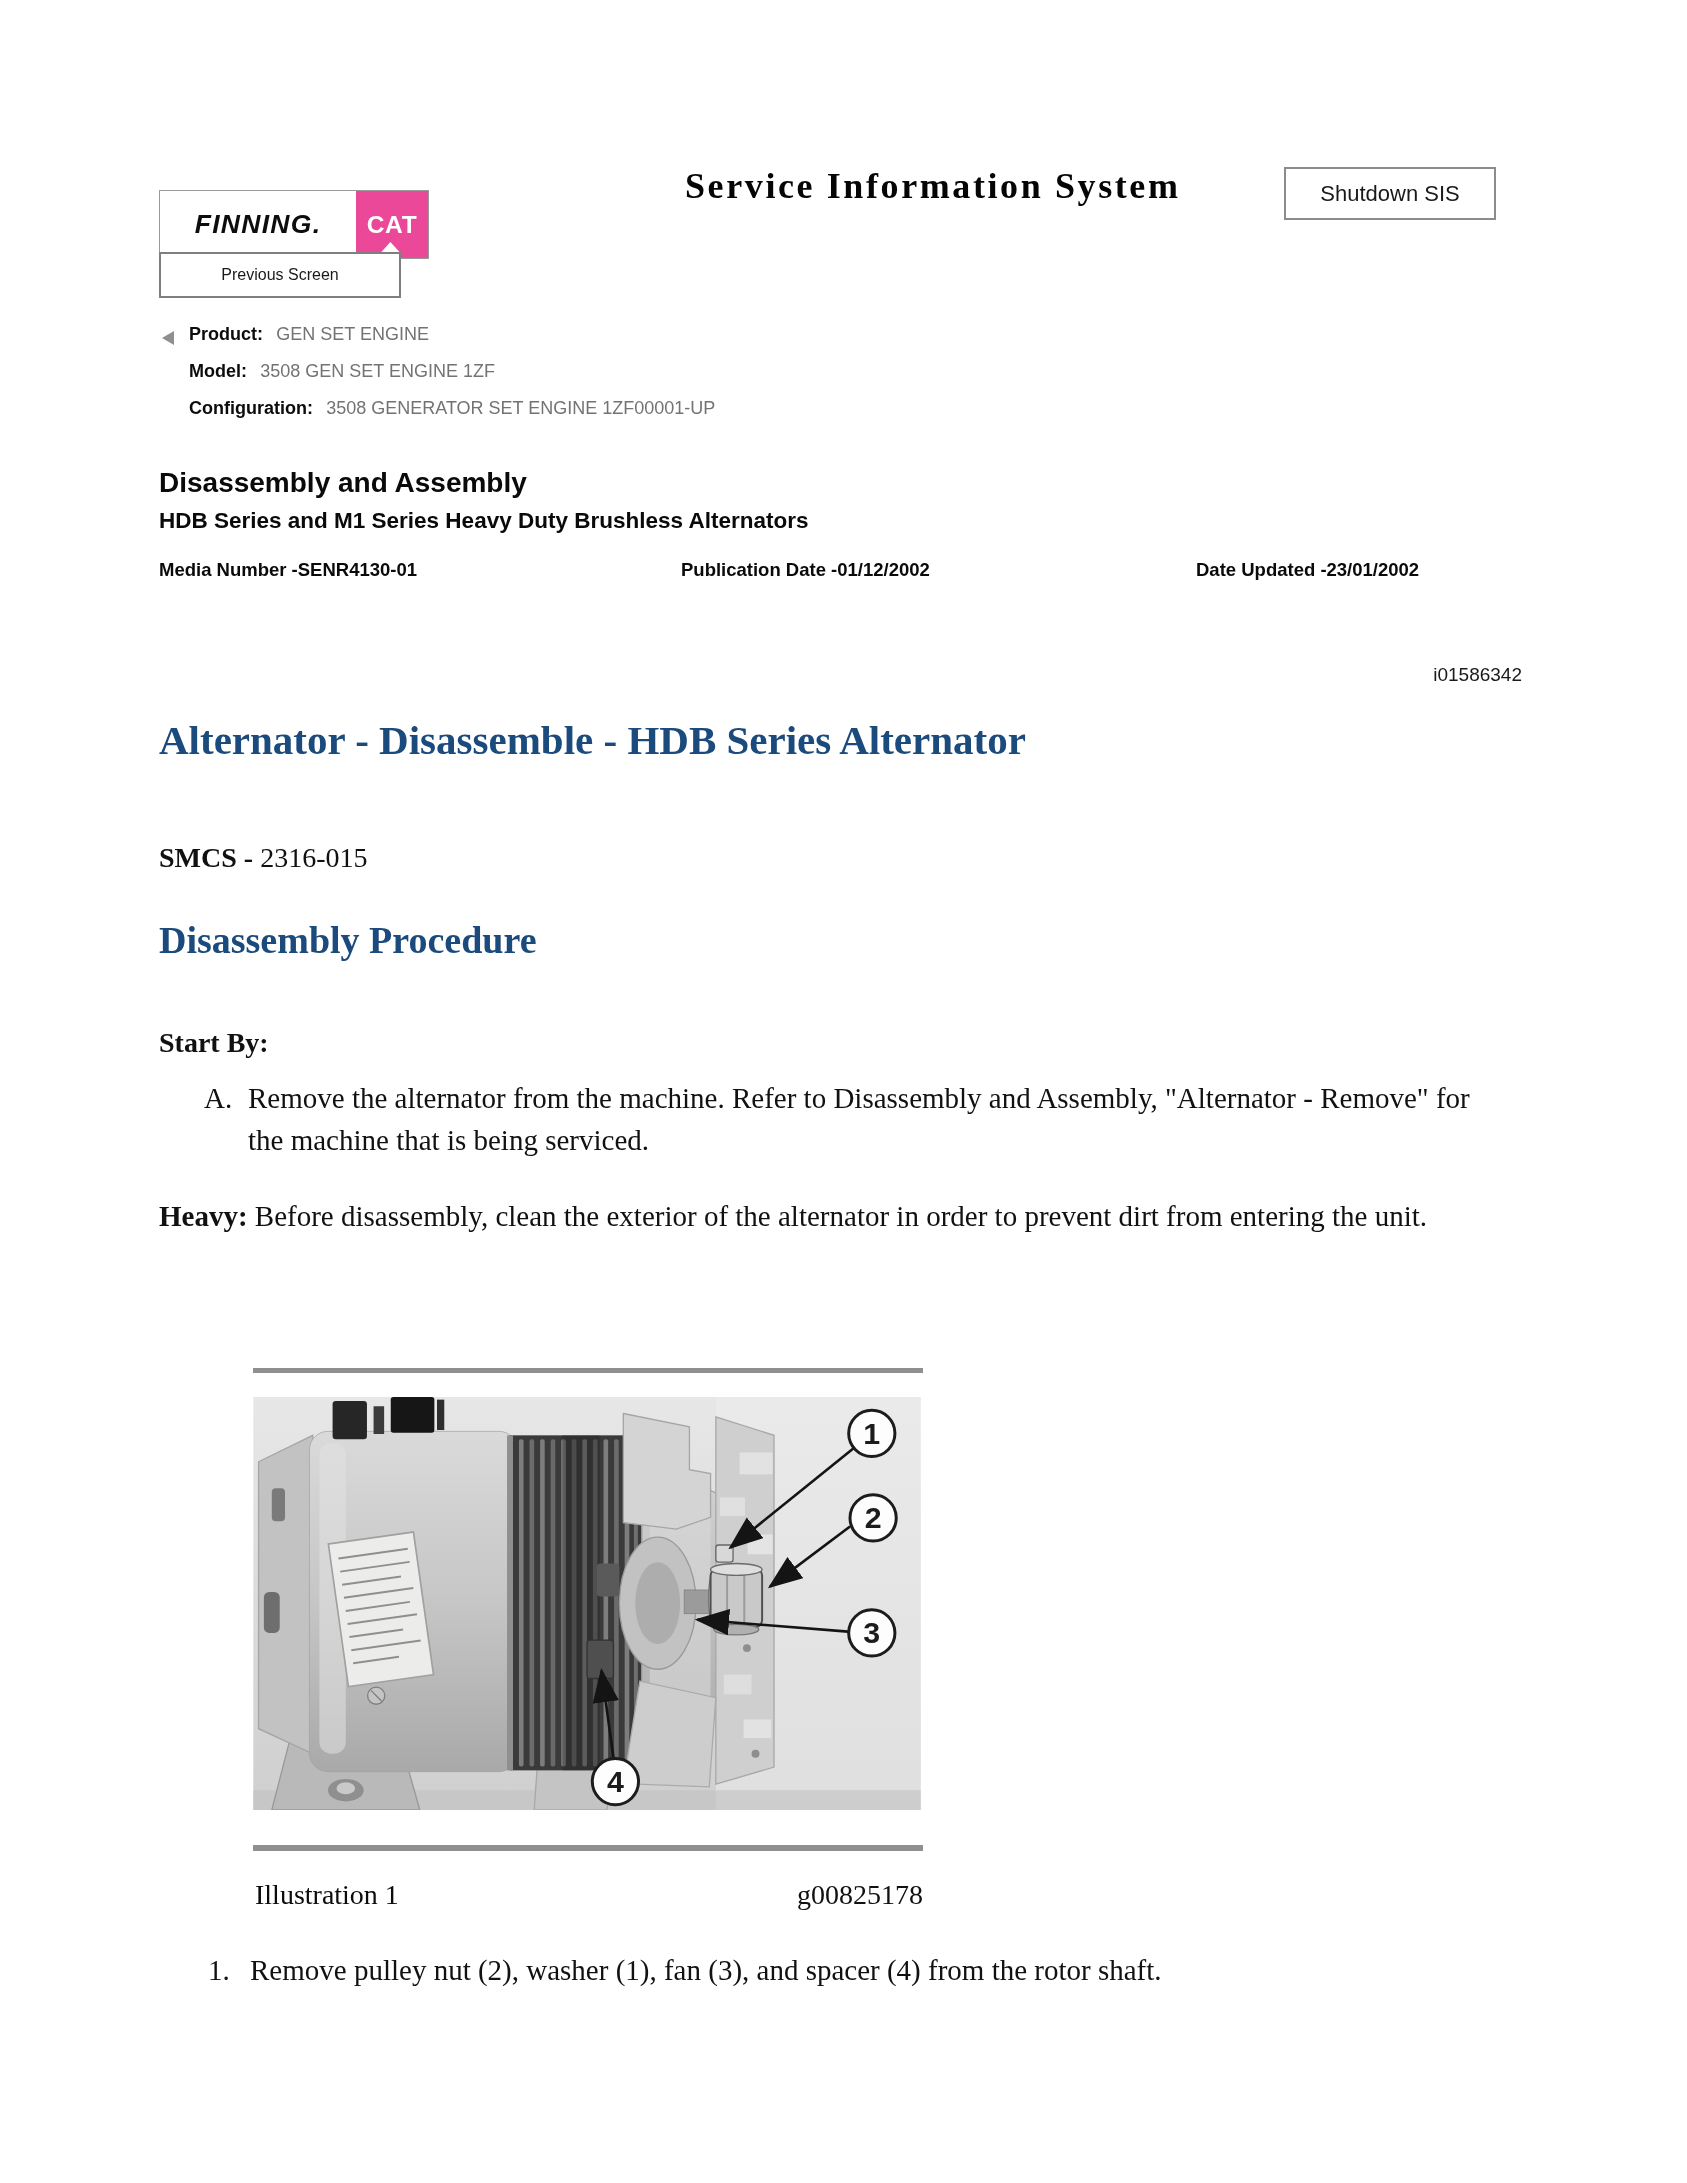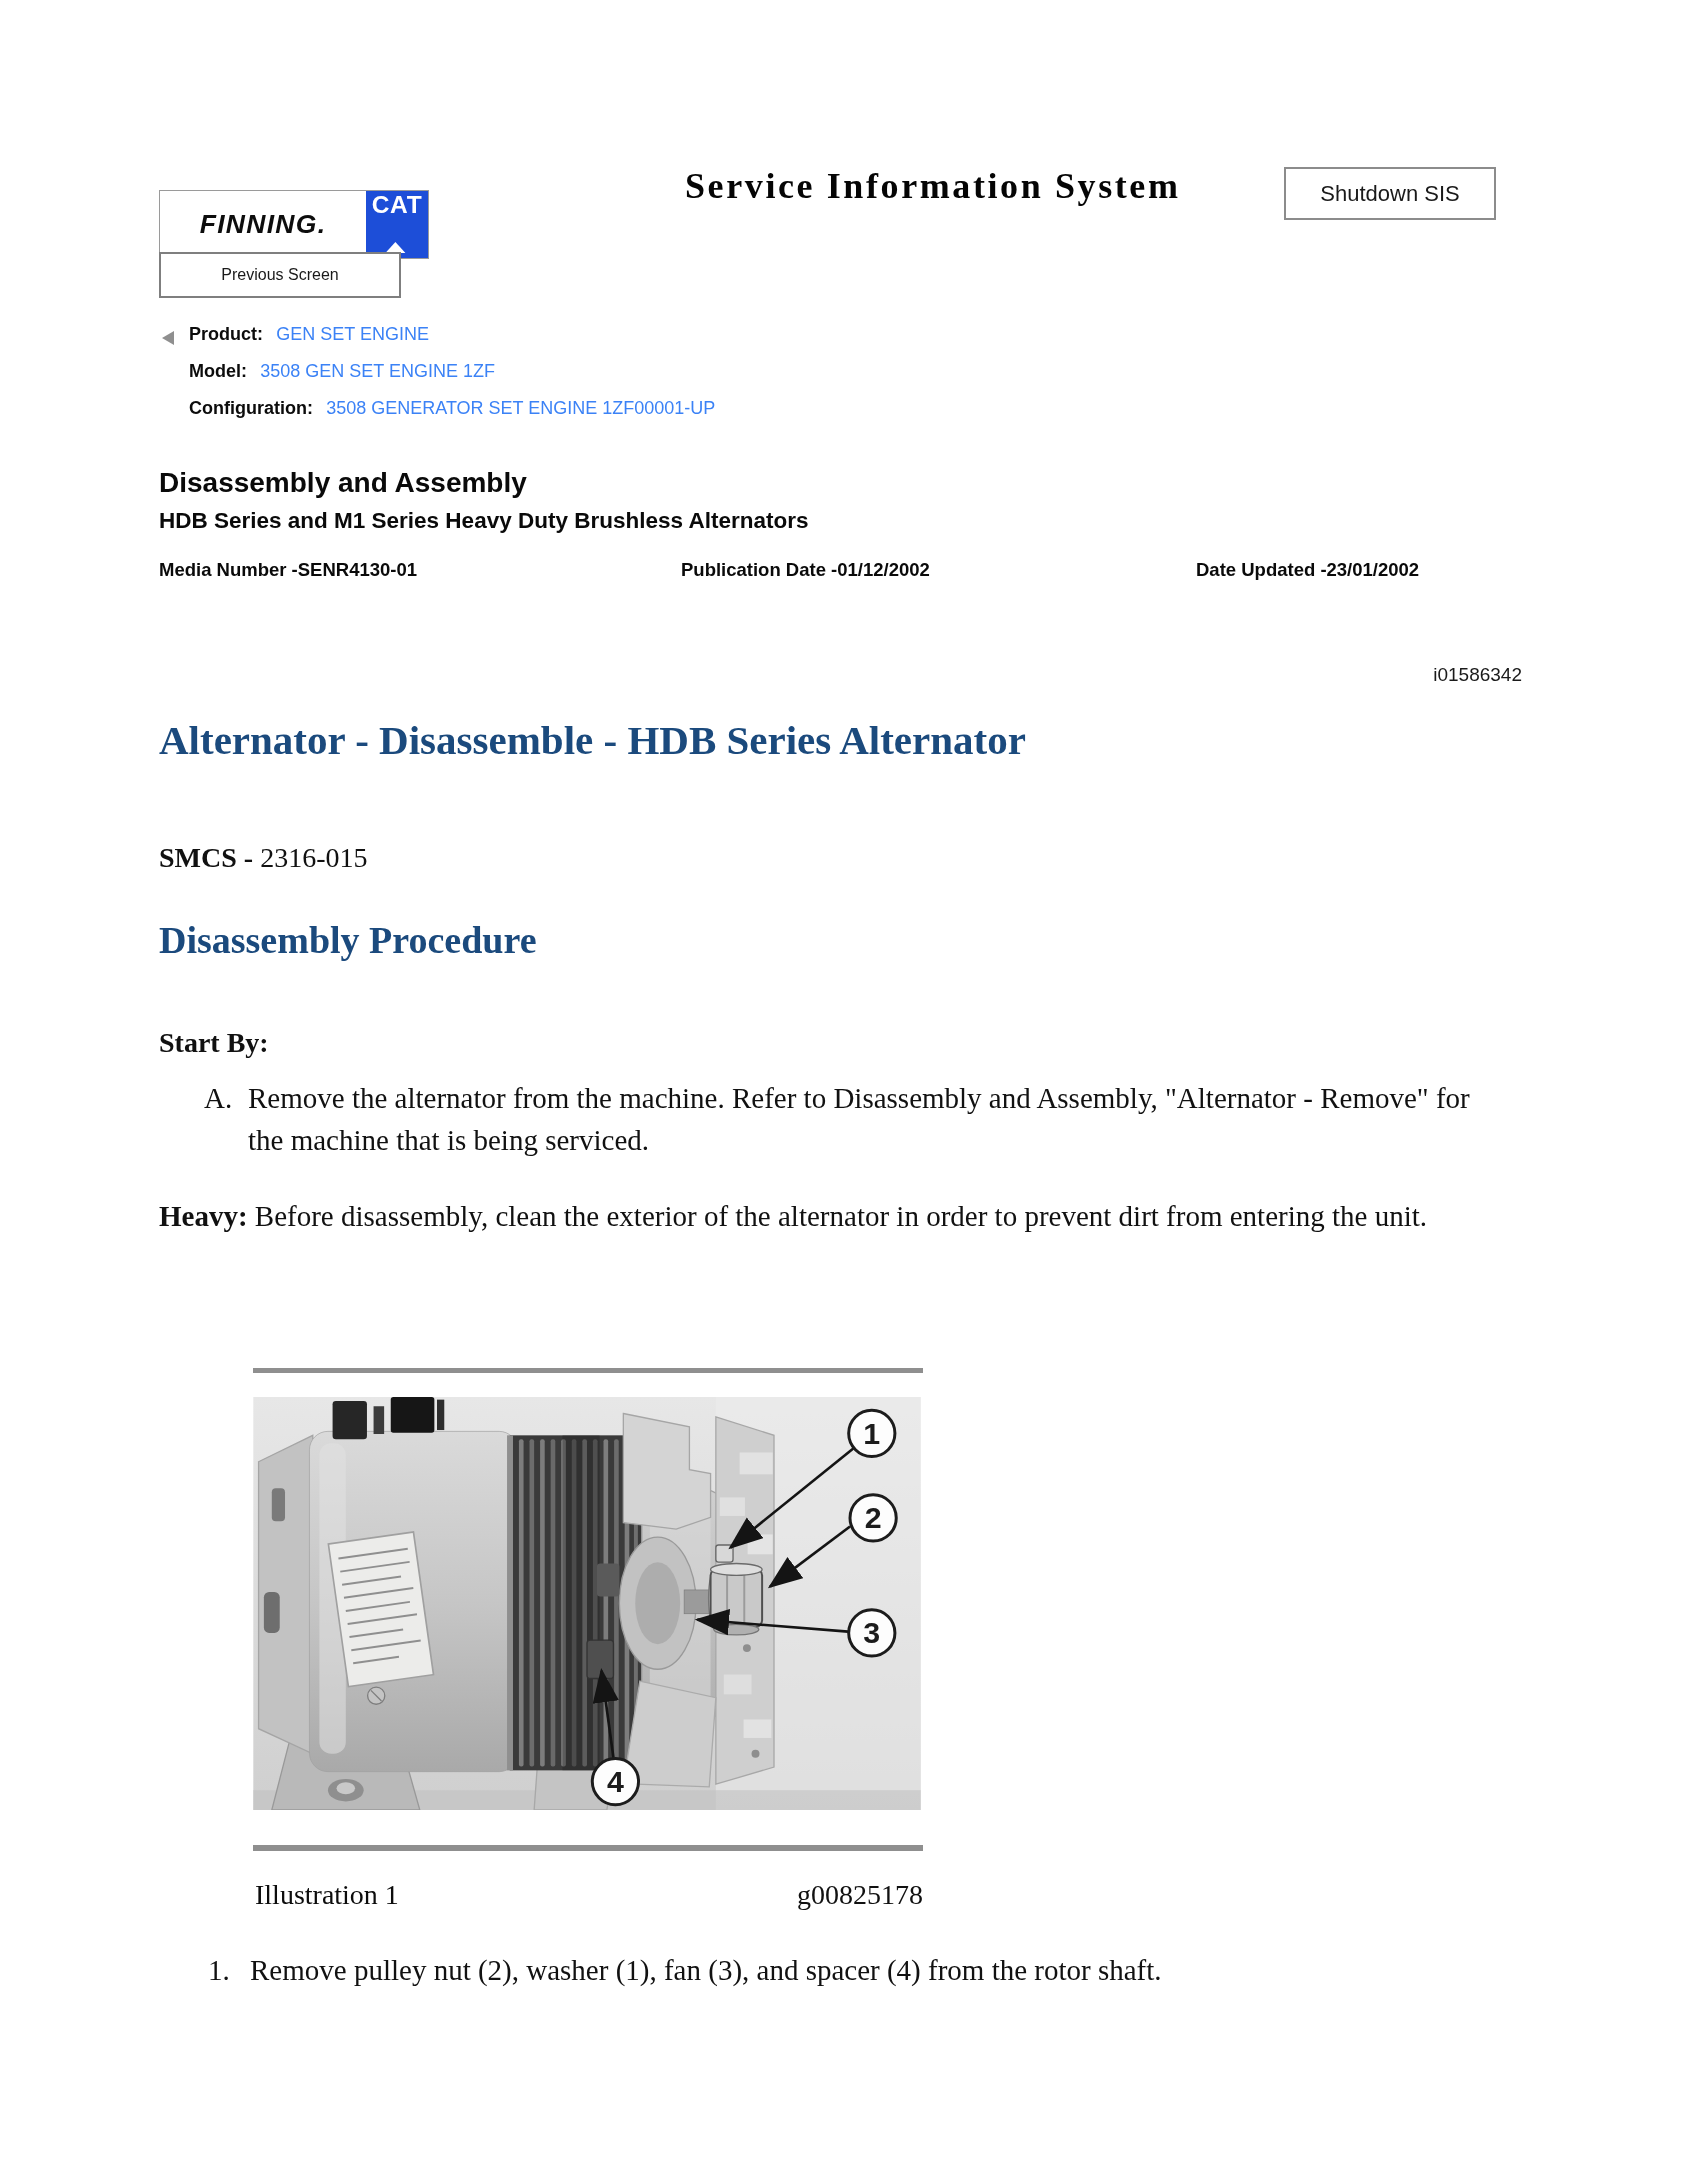--- a/index.html
+++ b/index.html
@@ -13,21 +13,21 @@
   
   .logo-box{
     left:159px;top:157px;width:270px;height:69px;
     border:1.3px solid #9a9a9a;background:#ffffff;display:flex;box-sizing:border-box;margin-top:33px;
   }
   .logo-finning{
     flex:1;display:flex;align-items:center;justify-content:center;
     font-weight:bold;font-style:italic;font-size:26.5px;letter-spacing:1.3px;color:#0d0d0d;
   }
   .logo-cat{
-    width:62px;background:#1d4ed8;position:relative;display:flex;justify-content:center;
+    width:72px;background:#ec4899;position:relative;display:flex;align-items:center;justify-content:center;
   }
   .logo-cat-text{color:#fff;font-weight:bold;font-size:24.5px;letter-spacing:0.7px;}
   .logo-cat-tri{
     position:absolute;left:50%;bottom:5.3px;transform:translateX(-58%);
     width:0;height:0;border-left:10px solid transparent;border-right:10px solid transparent;
     border-bottom:11.2px solid #fff;
   }
   .btn{
     background:#fff;box-sizing:border-box;display:flex;align-items:center;justify-content:center;
     color:#1a1a1a;cursor:pointer;
@@ -35,21 +35,21 @@
   .prev-btn{left:159px;top:236px;width:242px;height:46px;border:2px solid #7f7f7f;font-size:16px;margin-top:16px;}
   .sis-title{
     left:685px;top:165px;font-family:"Liberation Serif",serif;font-weight:bold;
     font-size:36px;letter-spacing:2.6px;color:#050505;white-space:nowrap;
   }
   .shutdown-btn{left:1284px;top:167px;width:212px;height:53px;border:2.6px solid #8c8c8c;font-size:22px;}
 
   
   .prod-row{left:189px;height:22.5px;display:flex;align-items:center;font-size:18px;white-space:nowrap;}
   .prod-row .lbl{font-weight:bold;color:#0c0c0c;}
-  .prod-row .val{margin-left:13.2px;color:#3b82f6;}
+  .prod-row .val{margin-left:13.2px;color:#737373;}
   .back-arrow{
     left:162px;top:331px;width:0;height:0;
     border-top:7.3px solid transparent;border-bottom:7.3px solid transparent;
     border-right:12px solid #8f8f8f;
   }
 
   
   .doc-title{left:159px;top:467px;font-size:28px;font-weight:bold;color:#0a0a0a;white-space:nowrap;}
   .doc-subtitle{left:159px;top:508px;font-size:22.5px;font-weight:bold;color:#0a0a0a;white-space:nowrap;}
   .meta{top:559px;font-size:18.5px;font-weight:bold;color:#0a0a0a;white-space:nowrap;}

